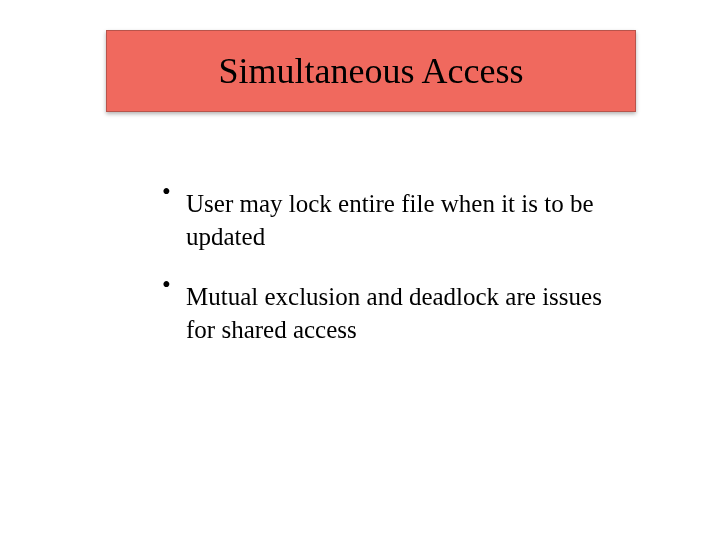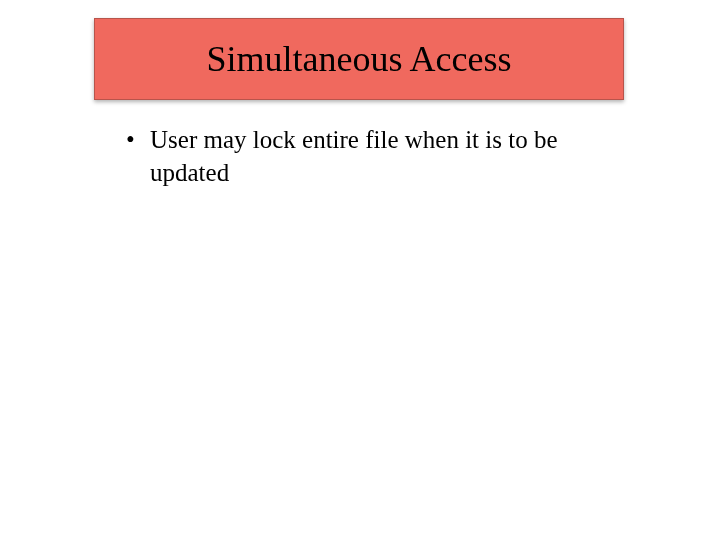--- a/index.html
+++ b/index.html
@@ -1,17 +1,17 @@
 <!DOCTYPE html>
 <html><head>
   <meta charset="utf-8">
   <style>
     * {
       margin: 0;
-      padding: 0;
+      padding: 12px;
       box-sizing: border-box;
     }
     body {
       width: 720px;
       height: 540px;
       background: #ffffff;
       font-family: Georgia, 'Times New Roman', Times, serif;
       position: relative;
       overflow: hidden;
     }
@@ -29,21 +29,21 @@
       justify-content: center;
     }
     .title-text {
       font-size: 36px;
       color: #000000;
       font-weight: 400;
       text-align: center;
     }
     .content {
       position: absolute;
-      top: 124px;
+      top: 140px;
       left: 120px;
       width: 510px;
     }
     .bullet-list {
       list-style: none;
     }
     .bullet-item {
       position: relative;
       padding-left: 30px;
       font-size: 25px;
@@ -63,14 +63,15 @@
 </head>
 <body>
 
 <div class="title-bar">
   <div class="title-text">Simultaneous Access</div>
 </div>
 
 <div class="content">
   <ul class="bullet-list">
     <li class="bullet-item">User may lock entire file when it is to be updated</li>
+    <li class="bullet-item">Mutual exclusion and deadlock are issues for shared access</li>
   </ul>
 </div>
 
 </body></html>

